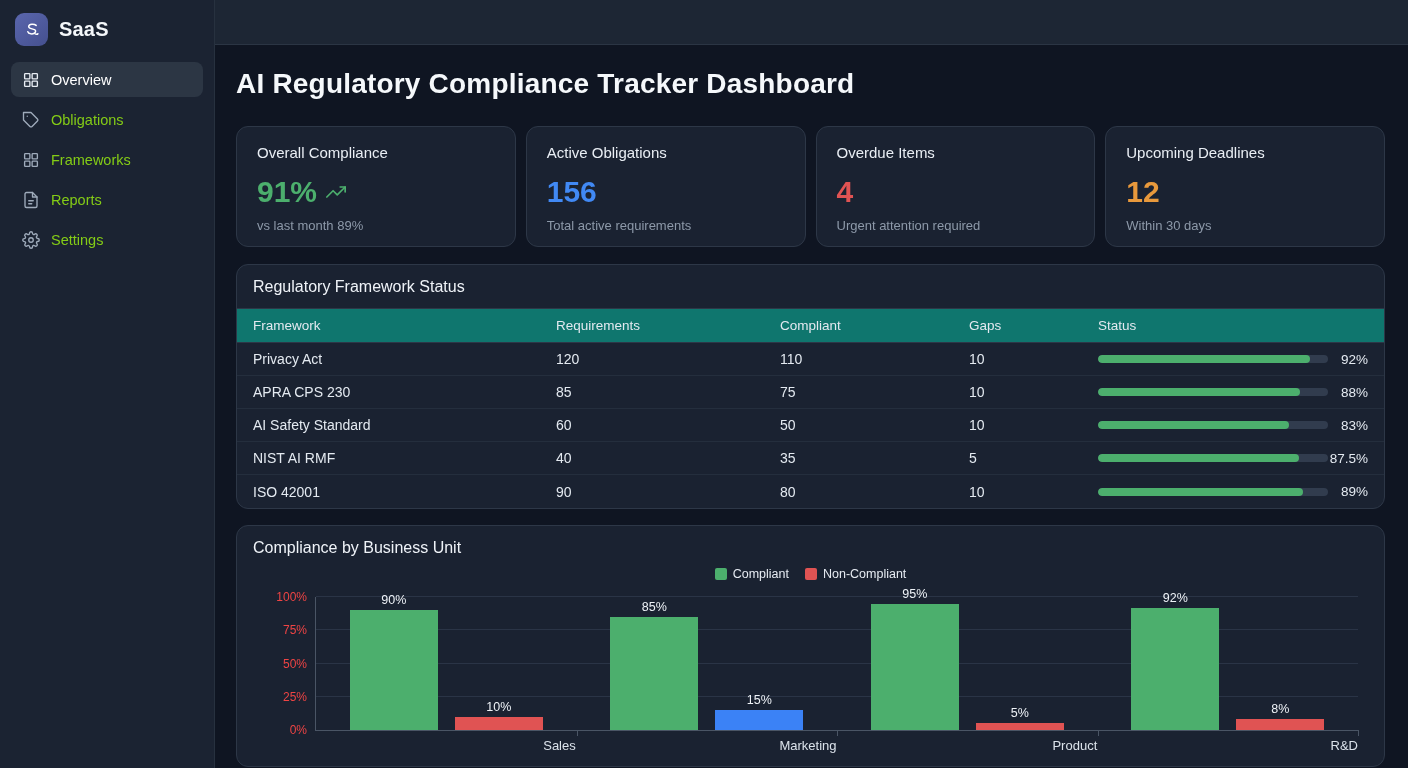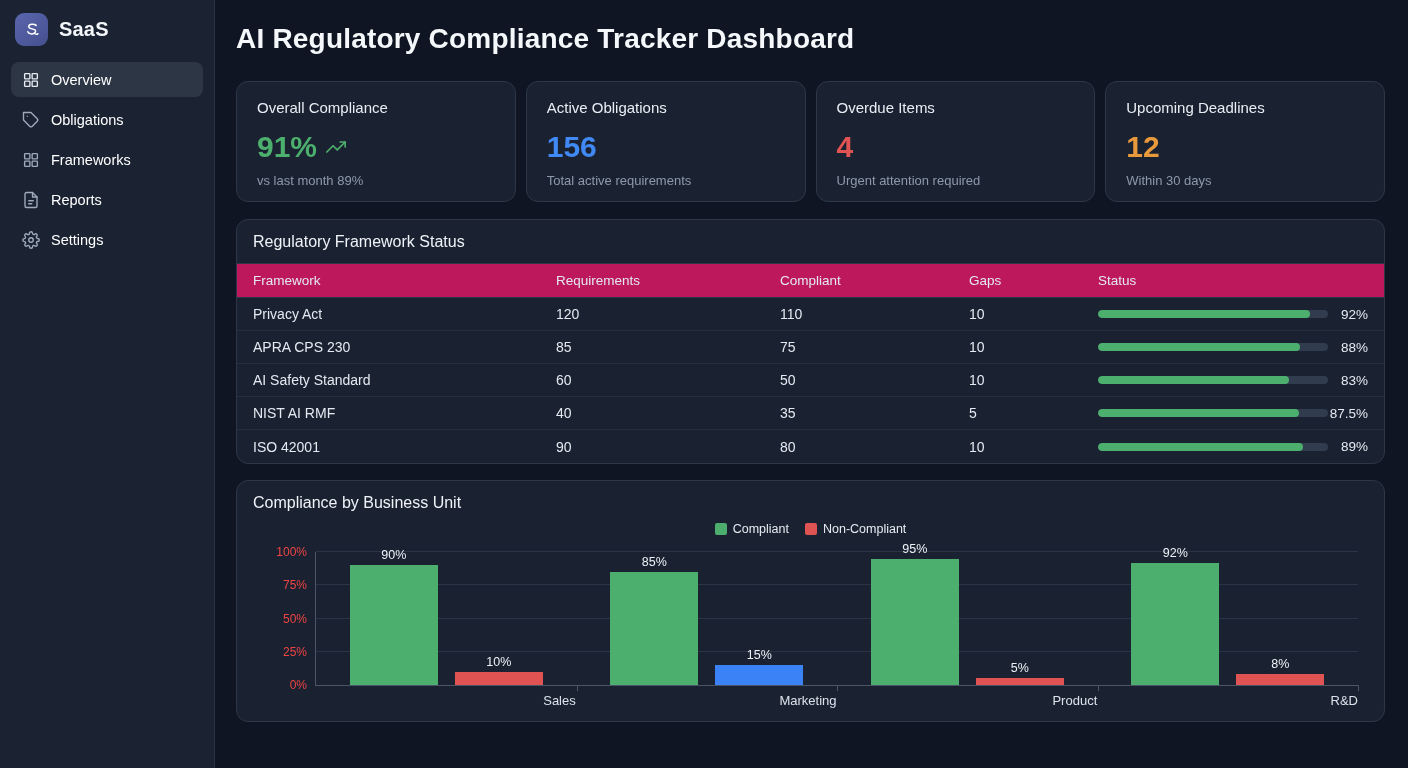--- a/index.html
+++ b/index.html
@@ -17,28 +17,28 @@
   .logo-row { display:flex; align-items:center; gap:11px; padding:2px 4px 16px 4px; }
   .logo-badge {
     width:33px; height:33px; border-radius:9px;
     background:linear-gradient(140deg,#5a66ad,#45508f);
     display:flex; align-items:center; justify-content:center;
   }
   .app-name { font-size:20px; font-weight:700; color:#f4f7fa; letter-spacing:.2px; }
   .nav { display:flex; flex-direction:column; gap:5px; }
   .nav-item {
     display:flex; align-items:center; gap:11px; height:35px;
-    padding:0 11px; border-radius:8px; color:#ffffff; font-size:14.5px;
+    padding:0 11px; border-radius:8px; color:#84cc16; font-size:14.5px;
     cursor:pointer;
   }
   .nav-item .nav-icon { color:#9fabbb; display:flex; }
   .nav-item.active { background:#2c3644; color:#ffffff; }
   .nav-item.active .nav-icon { color:#e8edf4; }
   
-  .main { flex:1; display:flex; flex-direction:row; min-width:0;border-radius:26px; }
+  .main { flex:1; display:flex; flex-direction:column; min-width:0;border-radius:26px; }
   .topbar { height:45px; min-height:45px; background:#1d2634; border-bottom:1px solid #2b3544; }
   .content { flex:1; padding:21px 23px 0 21px; overflow:hidden; }
   .page-title { font-size:28px; font-weight:700; color:#f5f8fb; margin:2px 0 26px 0; letter-spacing:.2px; }
   
   .stats-row { display:grid; grid-template-columns:repeat(4,1fr); gap:10px; }
   .card {
     background:#1a2231; border:1px solid #2d3747; border-radius:12px;
   }
   .stat-card { height:121px; padding:17px 20px; }
   .stat-label { font-size:15px; color:#e9eef4; }
@@ -46,21 +46,21 @@
   .stat-trend { margin-left:9px; display:flex; }
   .stat-sub { font-size:13px; color:#8d99a9; margin-top:11px; }
   
   .table-card { margin-top:17px; overflow:hidden; }
   .card-title { font-size:16px; font-weight:500; color:#eff3f8; padding:13px 16px 12px 16px; }
   .tbl-head, .tbl-row {
     display:grid; grid-template-columns:303px 224px 189px 129px 1fr;
     align-items:center; padding:0 16px;
   }
   .tbl-head {
-    height:35px; background:#be185d;
+    height:35px; background:#0f766e;
     border-top:1px solid #2d3747; border-bottom:1px solid #2d3747;
     font-size:13.5px; font-weight:500; color:#e3e9f0;
   }
   .tbl-row { height:33px; border-bottom:1px solid #242e3d; font-size:14px; color:#e4eaf1; }
   .tbl-row:last-child { border-bottom:none; }
   .status-cell { display:flex; align-items:center; }
   .track { width:230px; height:8px; border-radius:4px; background:#313c4e; overflow:hidden; }
   .fill { height:100%; border-radius:4px; background:#4caf6d; }
   .pct { flex:1; text-align:right; font-size:13.5px; color:#e4eaf1; }
   

